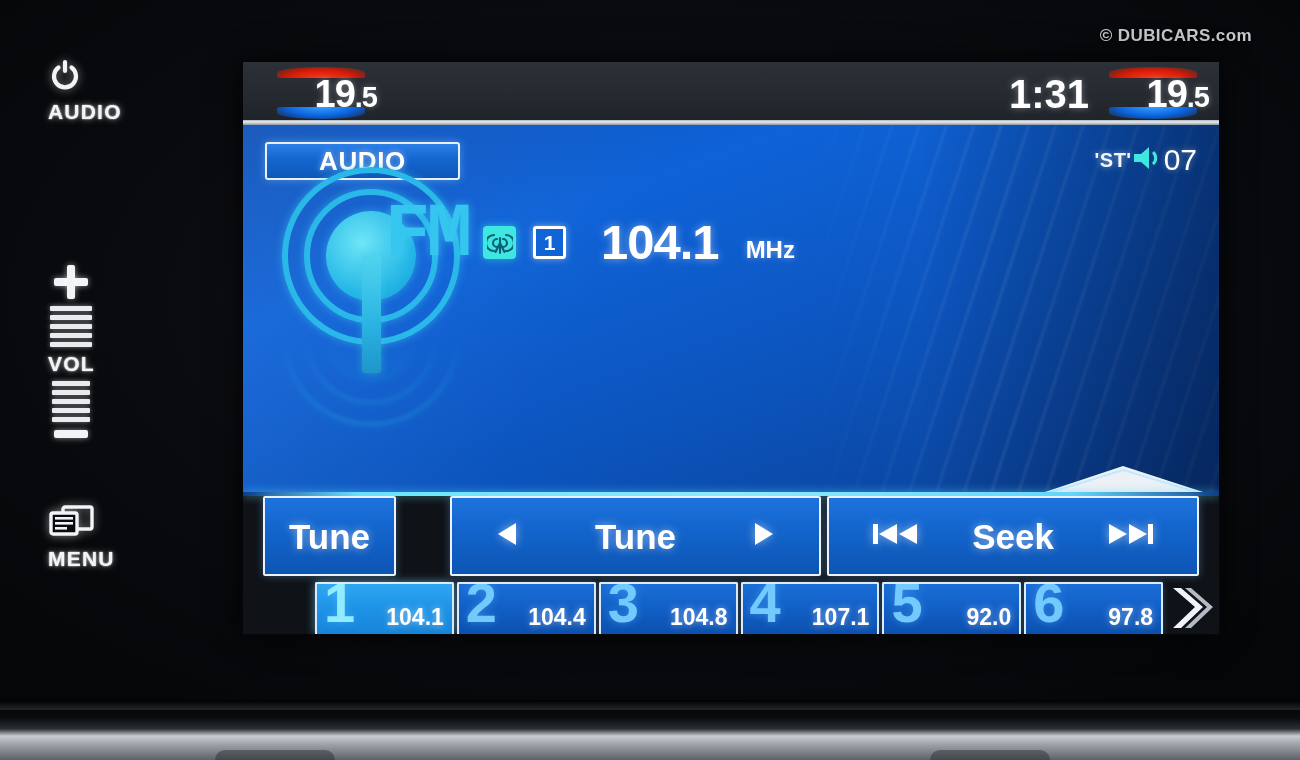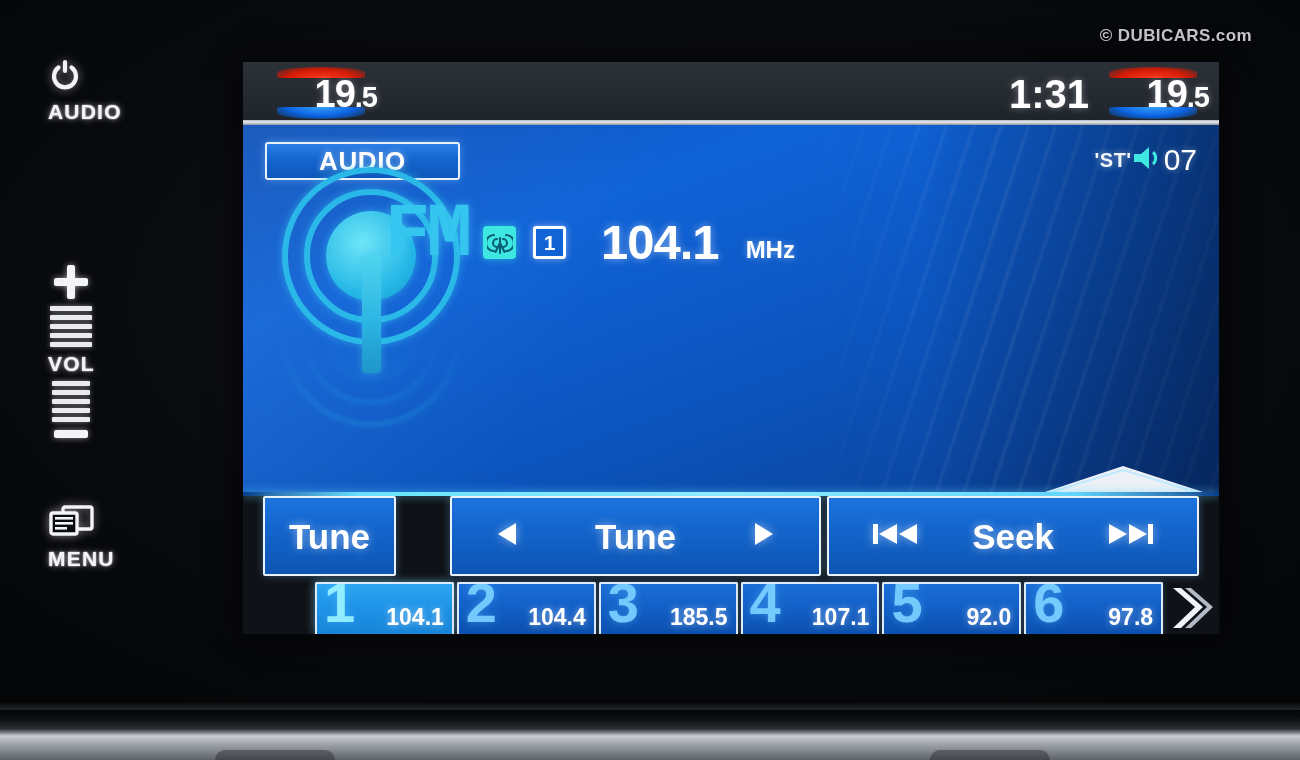--- a/index.html
+++ b/index.html
@@ -504,21 +504,21 @@
       <div class="preset active">
         <span class="num">1</span>
         <span class="fq">104.1</span>
       </div>
       <div class="preset">
         <span class="num">2</span>
         <span class="fq">104.4</span>
       </div>
       <div class="preset">
         <span class="num">3</span>
-        <span class="fq">185.5</span>
+        <span class="fq">104.8</span>
       </div>
       <div class="preset">
         <span class="num">4</span>
         <span class="fq">107.1</span>
       </div>
       <div class="preset">
         <span class="num">5</span>
         <span class="fq">92.0</span>
       </div>
       <div class="preset">

